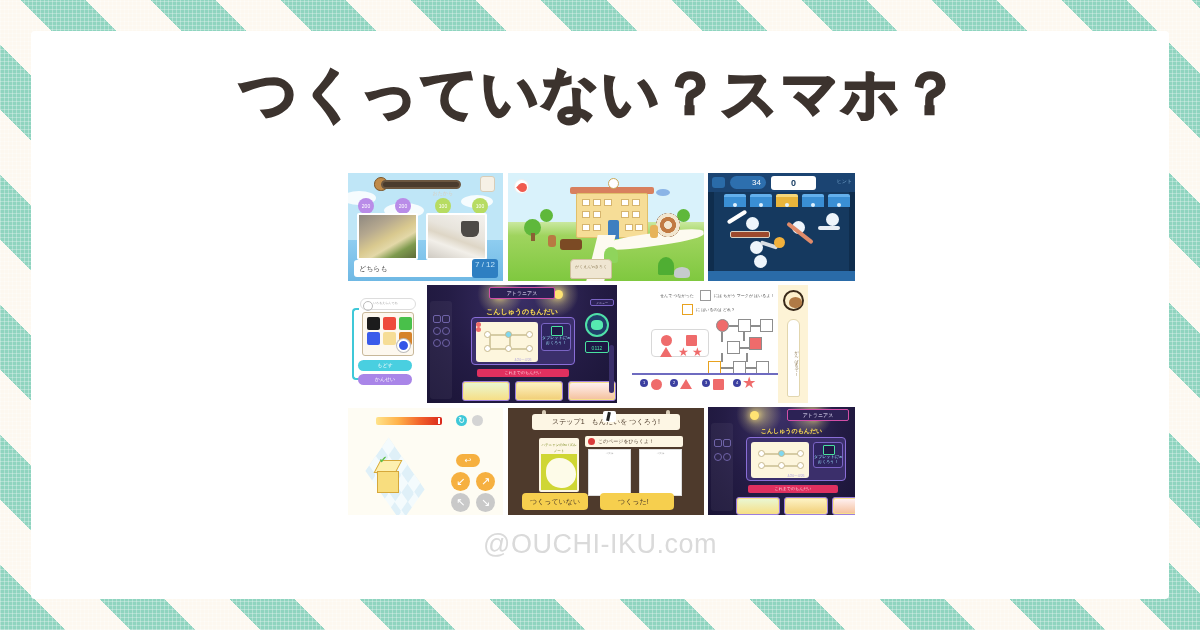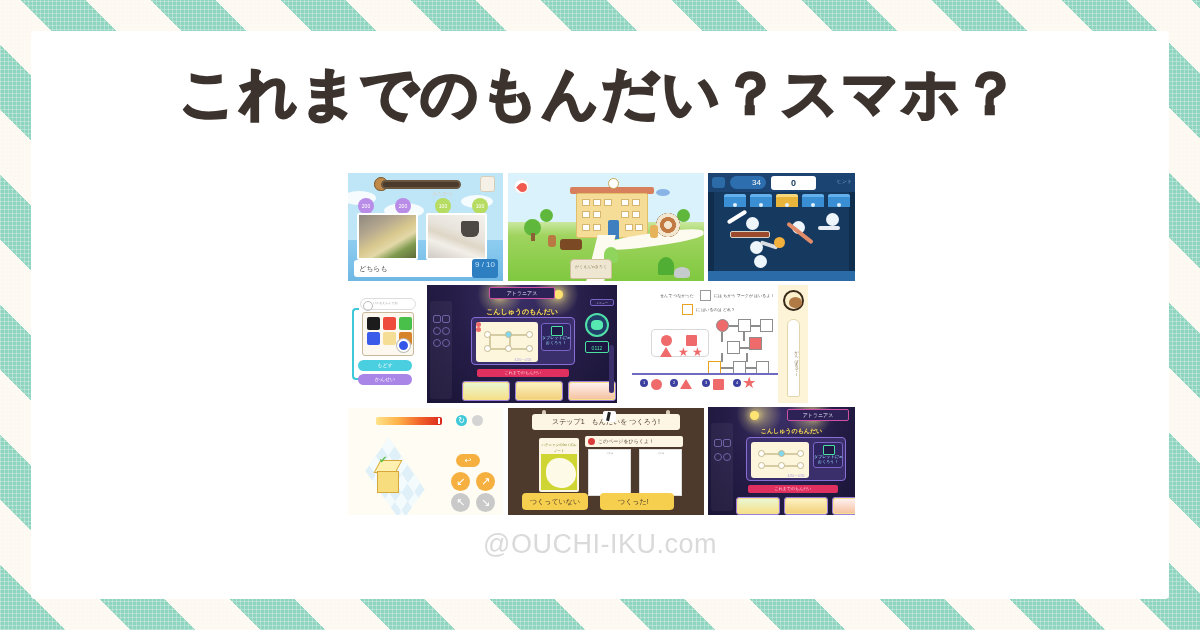--- a/index.html
+++ b/index.html
@@ -334,21 +334,21 @@
             background:#222; transform:rotate(12deg); }
 </style>
 </head>
 <body>
 
 <div id="bg-stripes"></div>
 <div id="bg-texture"></div>
 
 <div id="card"></div>
 
-<div id="title">これまでのもんだい？スマホ？</div>
+<div id="title">つくっていない？スマホ？</div>
 
 <div id="grid">
 
   <div class="tile t1">
     <div class="cloud" style="left:-6px;top:18px;width:34px;height:14px;"></div>
     <div class="cloud" style="left:36px;top:30px;width:40px;height:15px;"></div>
     <div class="cloud" style="right:10px;top:22px;width:32px;height:13px;"></div>
     <div class="acorn"></div>
     <div class="bar">
       <span class="bartxt">おたから</span>
@@ -359,21 +359,21 @@
     <div class="chip" style="left:87px;background:#b7dc62;">100</div>
     <div class="chip" style="left:124px;background:#b7dc62;">100</div>
     <div class="photo ph-a"></div>
     <div class="photo ph-b">
       <div class="mug"></div>
     </div>
     <div class="answerbar">
       <span class="anstxt">どちらも</span>
       <span class="pencil"></span>
     </div>
-    <div class="counter">9 / 10</div>
+    <div class="counter">7 / 12</div>
   </div>
 
   <div class="tile t2">
     <div class="badge">
         <i></i>
       </div>
     <div class="ufo"></div>
     <div class="roof"></div>
     <div class="clock"></div>
     <div class="bld">

